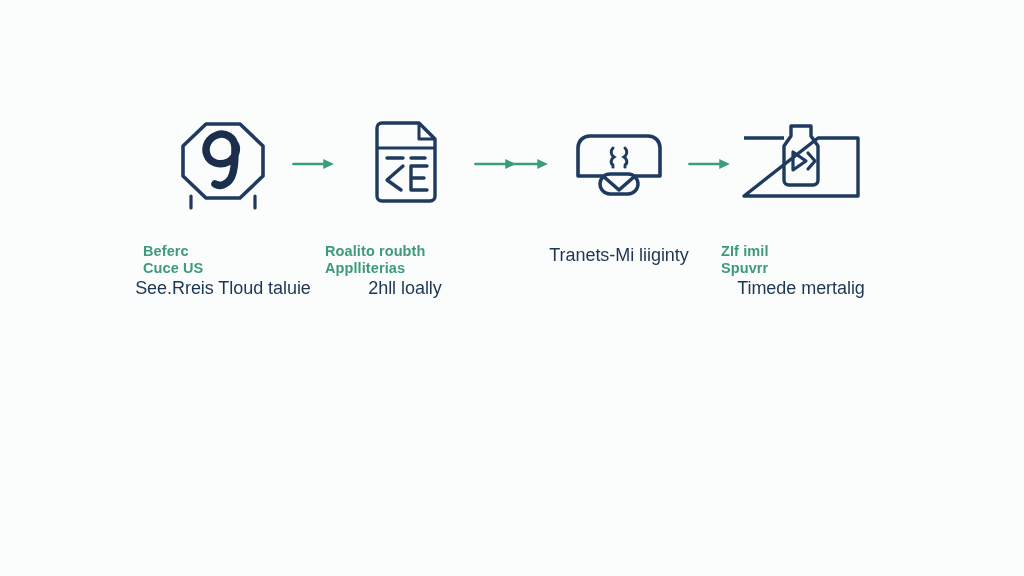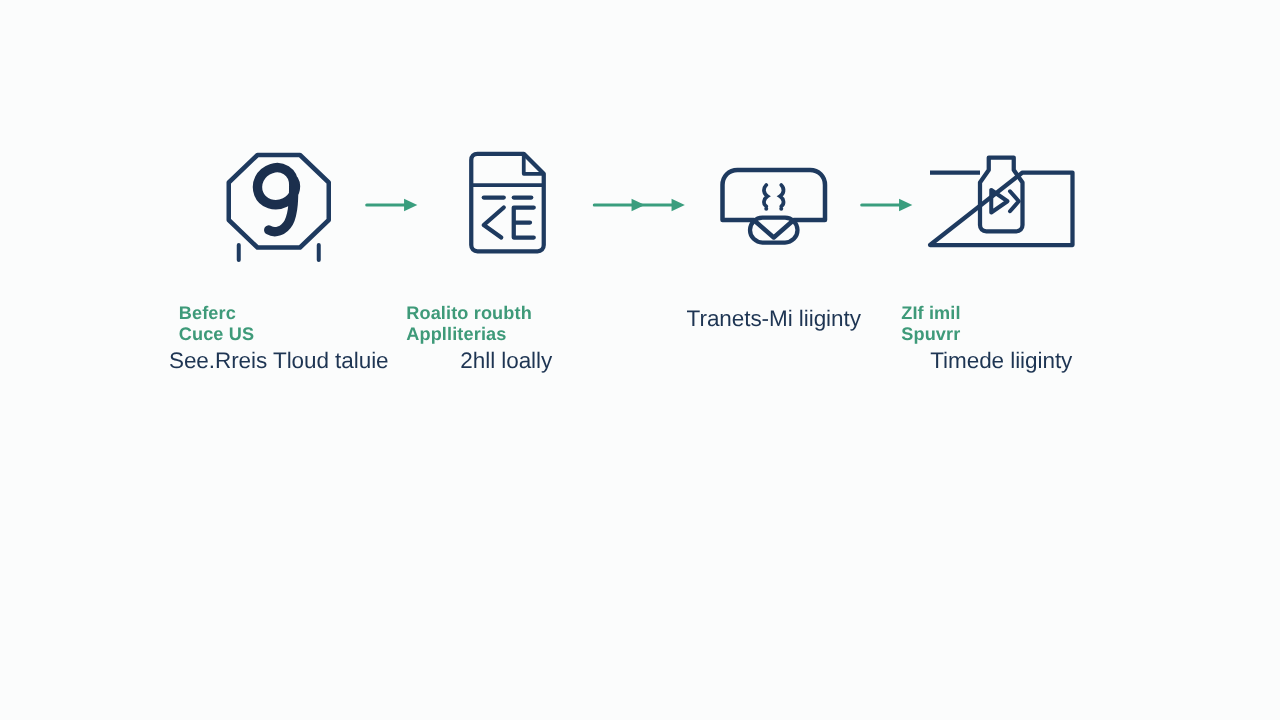--- a/index.html
+++ b/index.html
@@ -189,17 +189,17 @@
           <path d="M4 20 L44 20 M78 20 L118 20 L118 78 L4 78 Z" fill="none" stroke="#1e3a5f" stroke-width="3.4" stroke-linejoin="round"></path>
           <path d="M51 8 L71 8 L71 18 L78 28 L78 62 C78 65 76 67 73 67 L49 67 C46 67 44 65 44 62 L44 28 L51 18 Z" fill="none" stroke="#1e3a5f" stroke-width="3.4" stroke-linejoin="round"></path>
           <path d="M53 34 L53 52 L66 43 Z" fill="none" stroke="#1e3a5f" stroke-width="3.2" stroke-linejoin="round"></path>
           <path d="M68 35 L75 43 L68 51" fill="none" stroke="#1e3a5f" stroke-width="3.2" stroke-linecap="round" stroke-linejoin="round"></path>
         </svg>
       </div>
       <div class="step-title">
         <span class="ttl-line">ZIf imil</span>
         <span class="ttl-line">Spuvrr</span>
       </div>
-      <div class="step-sub">Timede liiginty</div>
+      <div class="step-sub">Timede mertalig</div>
     </div>
 
   </div>
 </div>
 
 </body></html>

